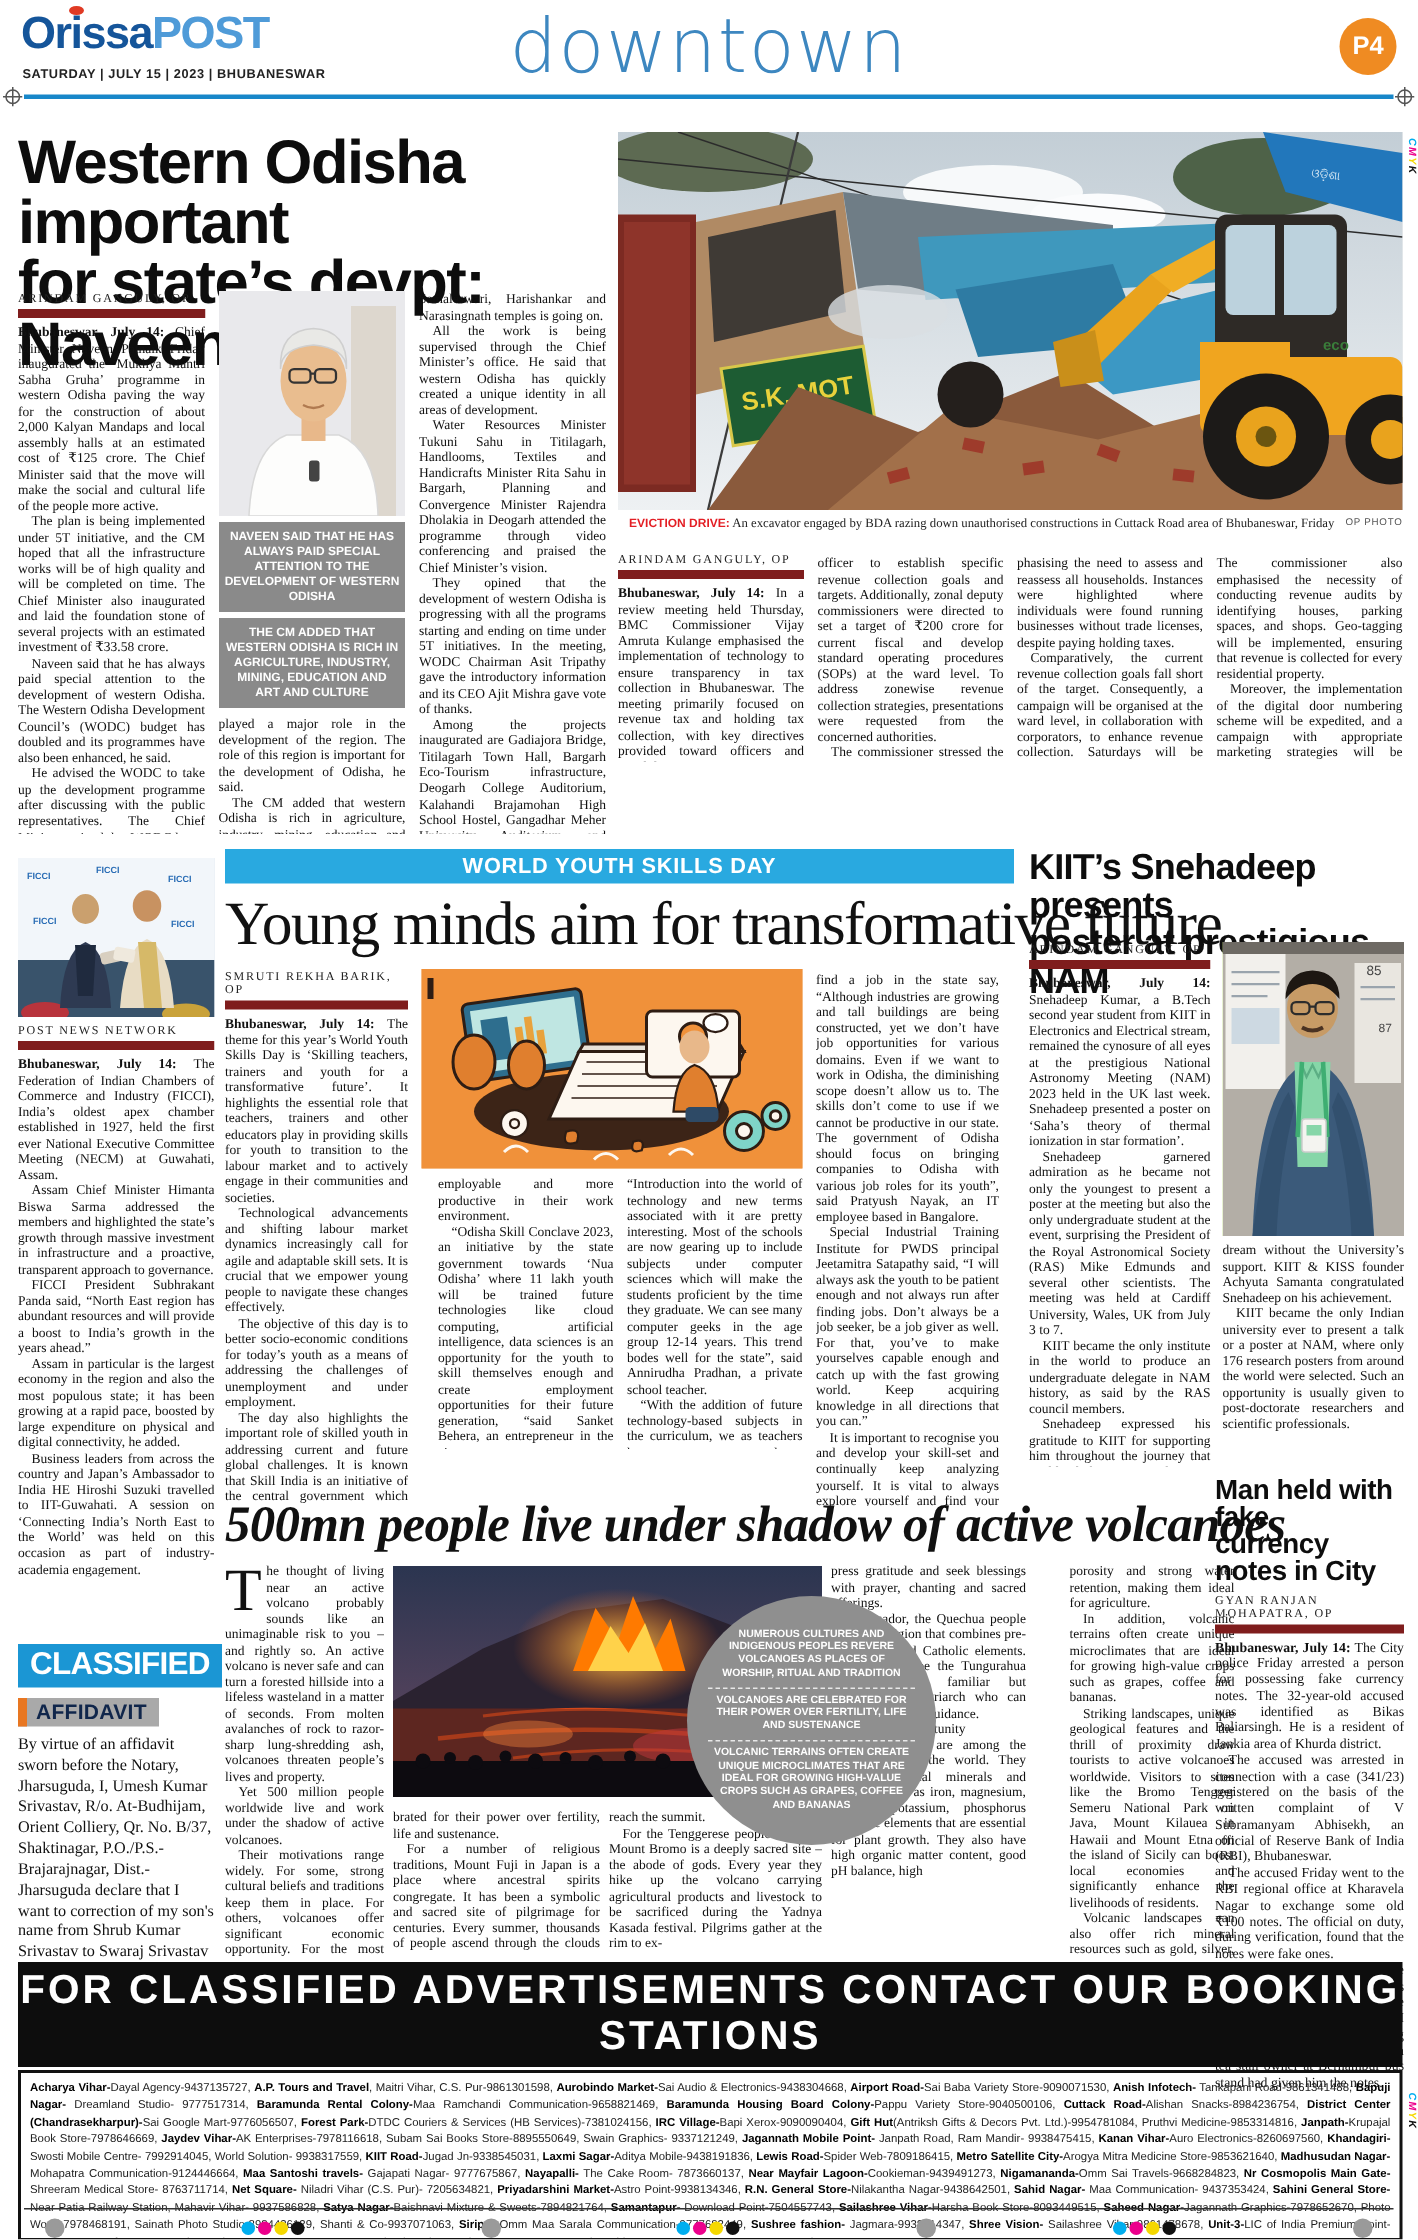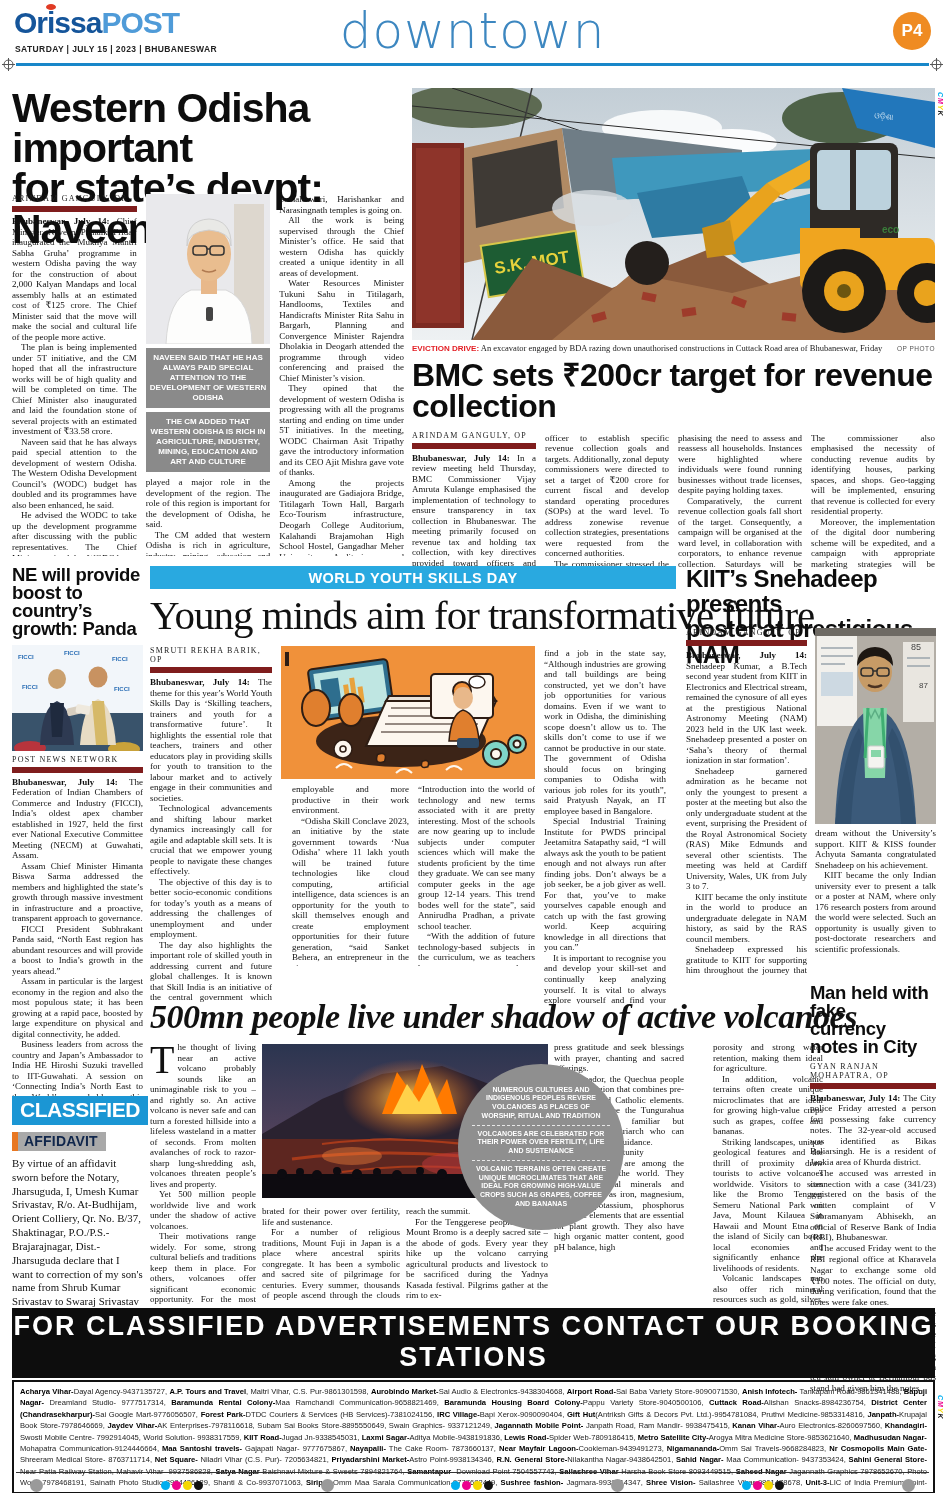--- a/index.html
+++ b/index.html
@@ -24,21 +24,21 @@
 
   
   .headline-sans { font-family:"Liberation Sans",sans-serif; font-weight:800; color:#0d0d0d; letter-spacing:-1px; line-height:.98; white-space:pre-line; }
   .byline { font-family:"Liberation Serif",serif; font-size:8px; letter-spacing:1.2px; color:#222; padding-bottom:3px; border-bottom:6px solid #7f1d1d; margin-bottom:4px; }
   .cols { display:flex; }
   .col { overflow:hidden; }
   .col p { font-size:9px; line-height:1.17; text-align:justify; text-indent:9px; margin:0; }
   .col p:first-child { text-indent:0; }
   .col p b { font-weight:bold; }
   .gray-caption { background:#8a8a8a; color:#fff; font-family:"Liberation Sans",sans-serif; font-weight:bold; font-size:8px; line-height:1.25; text-align:center; padding:5px 4px; }
-  .photo-caption { font-size:8.5px; font-family:"Liberation Serif",serif; color:#222; }
+  .photo-caption { font-size:8.5px; font-family:"Liberation Serif",serif; color:#222;text-align:center; }
   .photo-caption .lead { color:#e31e24; font-weight:bold; font-family:"Liberation Sans",sans-serif; font-size:8px; }
   .photo-caption .credit { float:right; font-family:"Liberation Sans",sans-serif; font-size:6.5px; color:#555; letter-spacing:.5px; margin-top:2px; }
   svg text { font-family:"Liberation Sans",sans-serif; }
 
   
   #naveen { position:absolute; left:12px; top:88px; width:392px; height:468px; }
   #naveen .headline-sans { font-size:41px; }
   #naveen .cols { position:absolute; top:106px; left:0; right:0; bottom:0; gap:9px; }
   #naveen .col { width:125px; }
   .naveen-photo { width:100%; height:150px; background:#e9e9ec; }
@@ -265,21 +265,20 @@
         <text x="462" y="30" font-size="8" fill="#cfe4f2" transform="rotate(6 462 30)">ଓଡ଼ିଶା</text>
       </svg>
     </div>
     <div class="photo-caption">
       <span class="credit">OP PHOTO</span>
       <span class="lead">EVICTION DRIVE:</span><span> An excavator engaged by BDA razing down unauthorised constructions in Cuttack Road area of Bhubaneswar, Friday</span>
     </div>
   </div>
 
   <div id="bmc">
-    <div class="headline-sans">BMC sets ₹200cr target for revenue collection</div>
     <div class="cols">
       <div class="col">
         <div class="byline">ARINDAM GANGULY, OP</div>
         <div>
             <p><b>Bhubaneswar, July 14:</b> In a review meeting held Thursday, BMC Commissioner Vijay Amruta Kulange emphasised the implementation of technology to ensure transparency in tax collection in Bhubaneswar. The meeting primarily focused on revenue tax and holding tax collection, with key directives provided toward officers and zonal deputy commissioners.</p>
           </div>
       </div>
       <div class="col" style="padding-top:2px;">
           <div>
             <p>officer to establish specific revenue collection goals and targets. Additionally, zonal deputy commissioners were directed to set a target of ₹200 crore for current fiscal and develop standard operating procedures (SOPs) at the ward level. To address zonewise revenue collection strategies, presentations were requested from the concerned authorities.</p>
@@ -295,22 +294,20 @@
       <div class="col" style="padding-top:2px;">
           <div>
             <p>The commissioner also emphasised the necessity of conducting revenue audits by identifying houses, parking spaces, and shops. Geo-tagging will be implemented, ensuring that revenue is collected for every residential property.</p>
             <p>Moreover, the implementation of the digital door numbering scheme will be expedited, and a campaign with appropriate marketing strategies will be launched to educate citizens on the application process, he informed.</p>
           </div>
         </div>
     </div>
   </div>
 
   <div id="ne">
-    <div class="headline-sans">NE will provide boost to
-country’s growth: Panda</div>
     <div class="ne-photo">
       <svg width="131" height="106" viewBox="0 0 131 106">
         <rect width="131" height="106" fill="#e4ecf4"></rect>
         <rect x="0" y="0" width="131" height="70" fill="#f2f6fa"></rect>
         <g font-size="6" fill="#2a6db5" font-weight="bold">
           <text x="6" y="14">FICCI</text>
           <text x="52" y="10">FICCI</text>
           <text x="100" y="16">FICCI</text>
           <text x="10" y="44">FICCI</text>
           <text x="102" y="46">FICCI</text>

